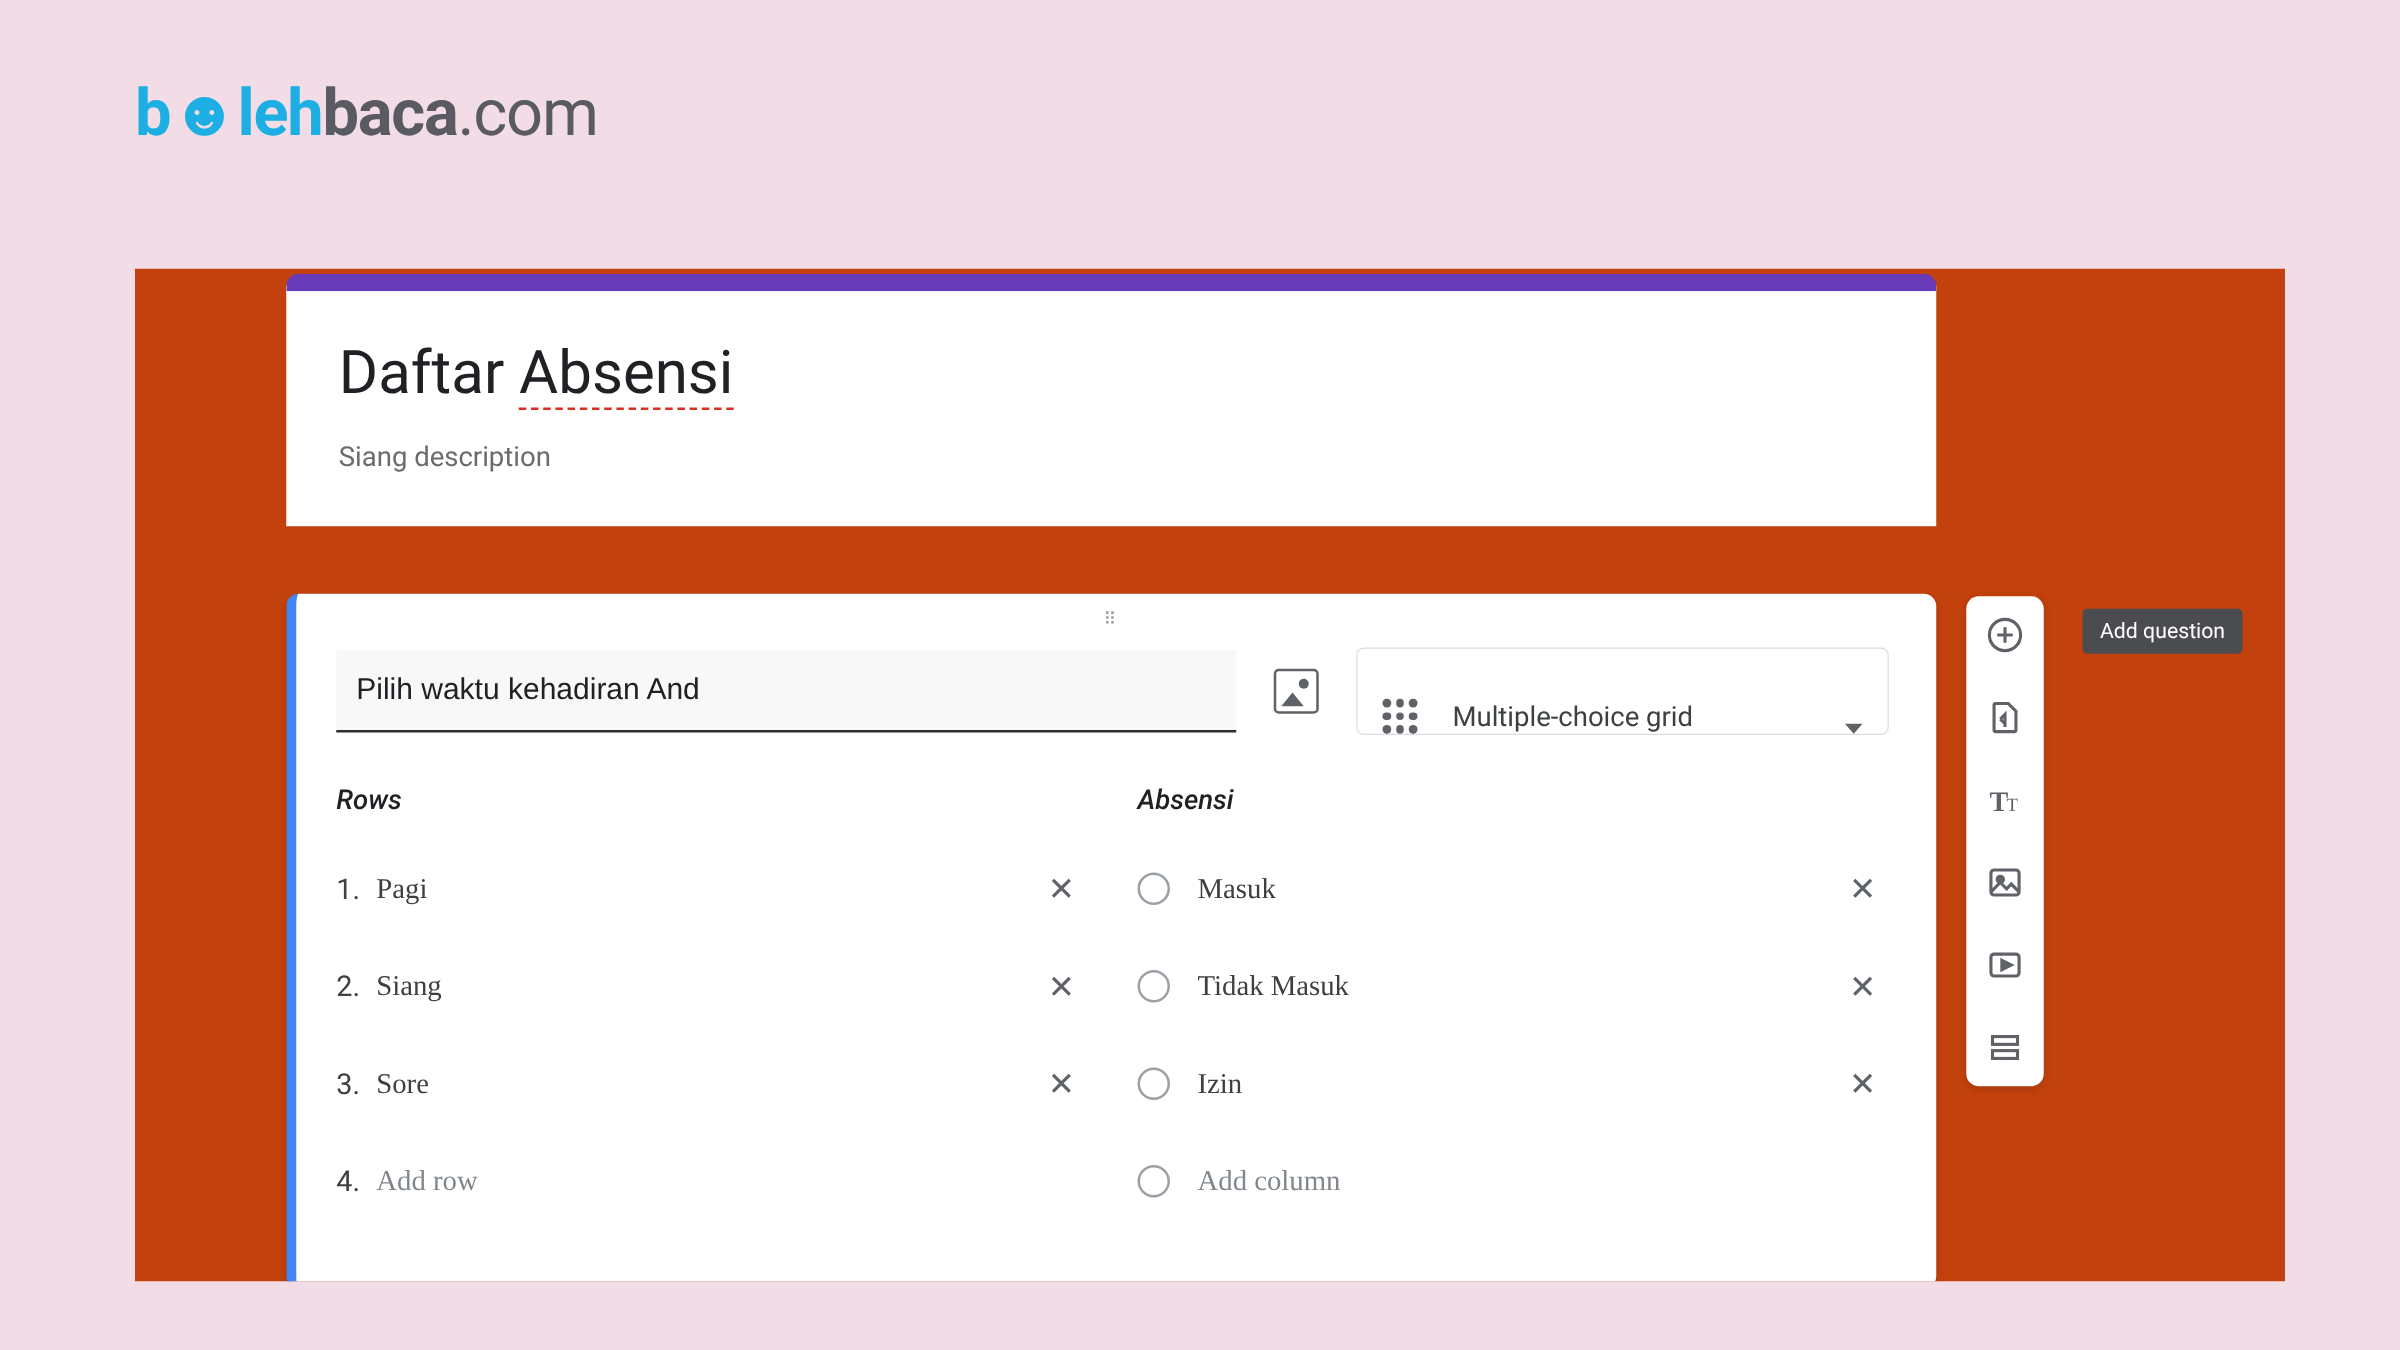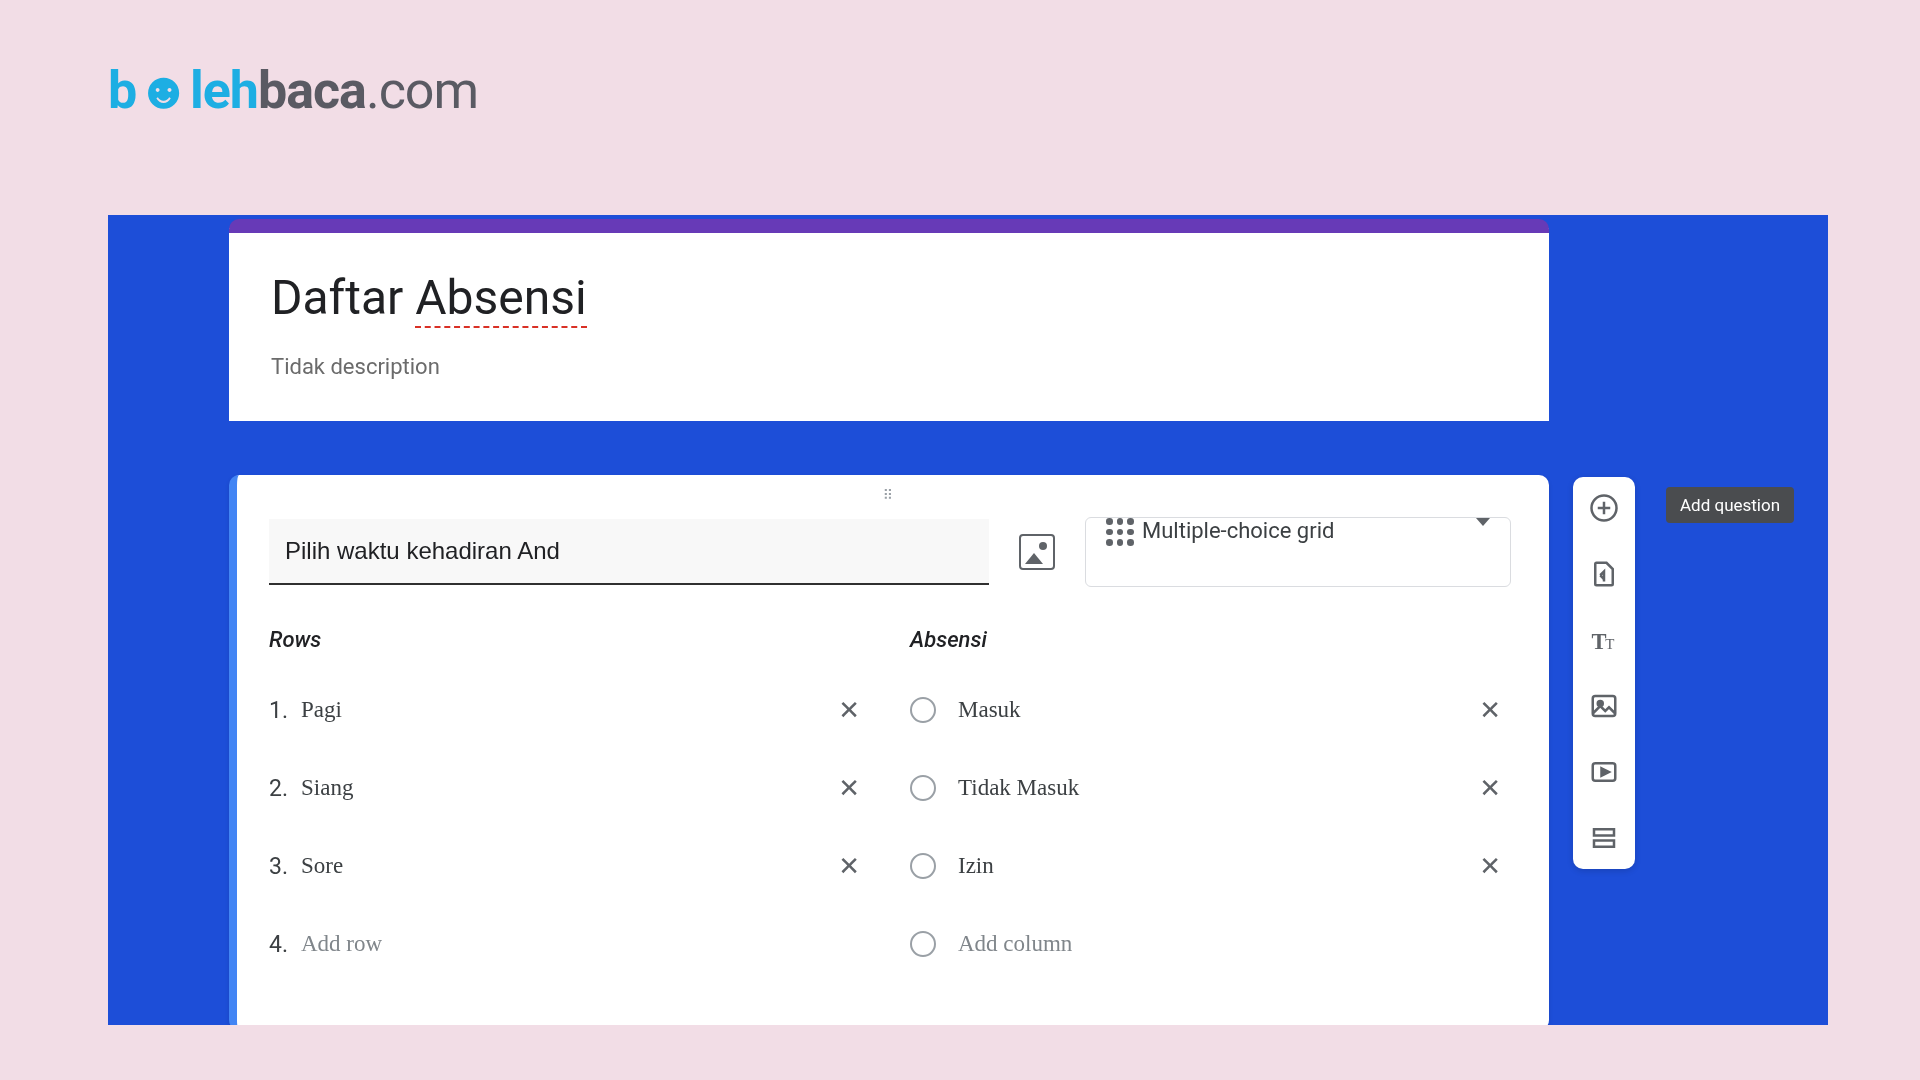--- a/index.html
+++ b/index.html
@@ -21,21 +21,21 @@
   }
   .logo .b1 { color: #1daee3; }
   .logo .b2 { color: #5a5a63; }
   .logo .b3 { color: #5a5a63; font-weight: 400; }
   .workspace {
     position: absolute;
     top: 215px;
     left: 108px;
     width: 1720px;
     height: 810px;
-    background: #1d4ed8;
+    background: #c2410c;
     overflow: hidden;
   }
   .form-header {
     position: absolute;
     top: 4px;
     left: 121px;
     width: 1320px;
     background: #fff;
     border-radius: 10px 10px 0 0;
     border-top: 14px solid #673ab7;
@@ -110,23 +110,23 @@
     border-left: 9px solid transparent;
     border-right: 9px solid transparent;
     border-bottom: 11px solid #5f6368;
   }
   .qtype {
     flex: 1;
     border: 1px solid #dadce0;
     border-radius: 6px;
     height: 70px;
     display: flex;
-    align-items: flex-start;
+    align-items: flex-end;
     padding: 0 20px;
-    gap: 8px;
+    gap: 28px;
     font-size: 22px;
     color: #3c4043;
     cursor: pointer;
   }
   .grid-icon {
     width: 28px; height: 28px;
     display: grid;
     grid-template-columns: repeat(3, 1fr);
     grid-template-rows: repeat(3, 1fr);
     gap: 4px;
@@ -219,21 +219,21 @@
 <div class="logo">
   <span class="b1">b</span><span class="b1" style="position:relative;">☻</span><span class="b1">leh</span><span class="b2">baca</span><span class="b3">.com</span>
 </div>
 
 <div class="workspace">
 
   <div class="form-header">
     <div class="form-title">
       <span>Daftar </span><span class="underline">Absensi</span>
     </div>
-    <div class="form-desc">Tidak description</div>
+    <div class="form-desc">Siang description</div>
   </div>
 
   <div class="question-card">
     <div class="drag-handle">⠿</div>
 
     <div class="q-top-row">
       <input class="q-input" value="Pilih waktu kehadiran And" style="">
       <div class="img-btn"></div>
       <div class="qtype">
         <div class="grid-icon">

